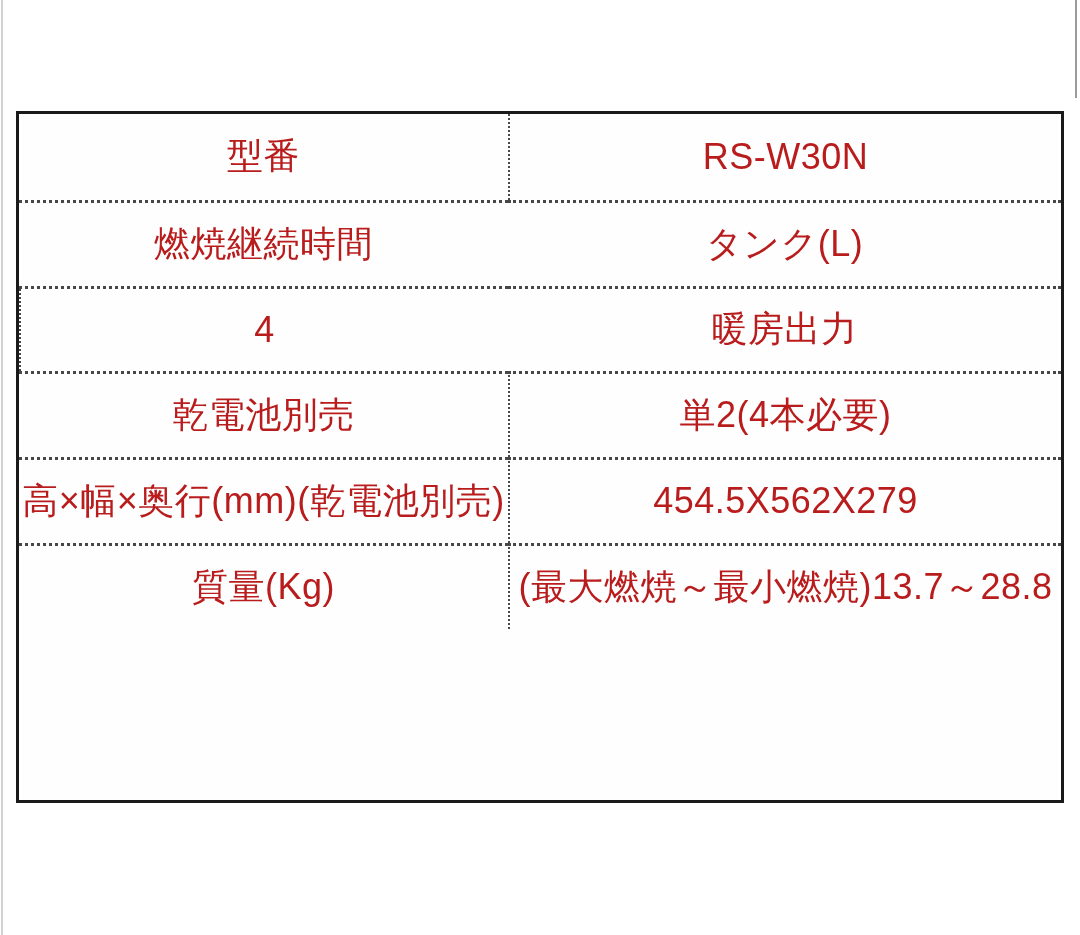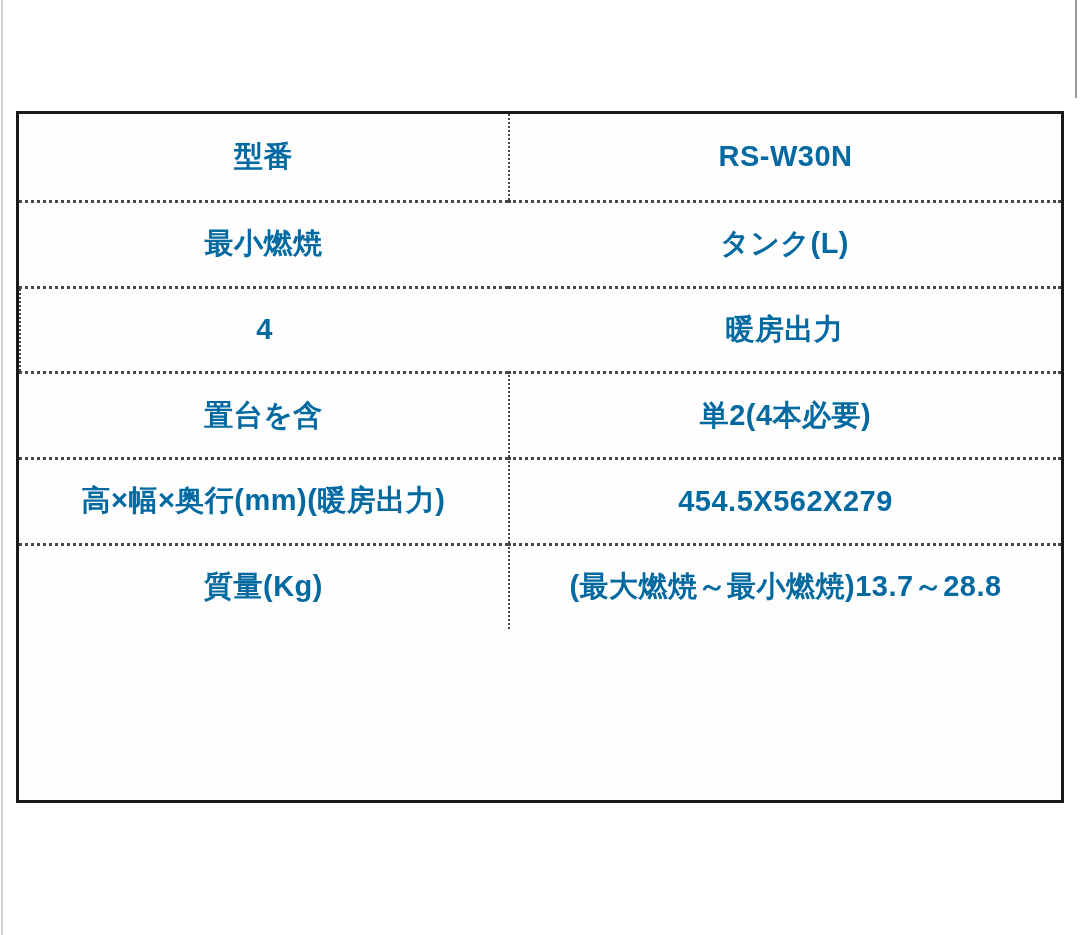--- a/index.html
+++ b/index.html
@@ -37,54 +37,53 @@
     border: 3px solid #1a1a1a;
     background: #fefefe;
     display: grid;
     grid-template-columns: 489px 1fr;
     grid-template-rows: repeat(8, 1fr);
   }
   .cell {
     display: flex;
     align-items: center;
     justify-content: center;
-    color: #0369a1;
-    font-size: 29px;
+    color: #b91c1c;
+    font-size: 36px;
     letter-spacing: 0.5px;
     white-space: nowrap;
     overflow: hidden;
-    font-weight: bold;
   }
   .cell.value-cell {
     border-left: 2px dotted #474747;
   }
   .cell.bt {
     border-top: 3px dotted #474747;
   }
 </style>
 </head>
 <body>
 
 <div class="edge-left"></div>
 <div class="edge-right-top"></div>
 
 <div class="spec-table">
 
   <div class="cell label-cell">型番</div>
   <div class="cell value-cell">RS-W30N</div>
 
-  <div class="cell label-cell bt">最小燃焼</div>
+  <div class="cell label-cell bt">燃焼継続時間</div>
 
   <div class="cell label-cell bt">タンク(L)</div>
   <div class="cell value-cell bt">4</div>
 
   <div class="cell label-cell bt">暖房出力</div>
 
-  <div class="cell label-cell bt">置台を含</div>
+  <div class="cell label-cell bt">乾電池別売</div>
   <div class="cell value-cell bt">単2(4本必要)</div>
 
-  <div class="cell label-cell bt">高×幅×奥行(mm)(暖房出力)</div>
+  <div class="cell label-cell bt">高×幅×奥行(mm)(乾電池別売)</div>
   <div class="cell value-cell bt">454.5X562X279</div>
 
   <div class="cell label-cell bt">質量(Kg)</div>
 
   <div class="cell value-cell bt">(最大燃焼～最小燃焼)13.7～28.8</div>
 </div>
 
 </body></html>

